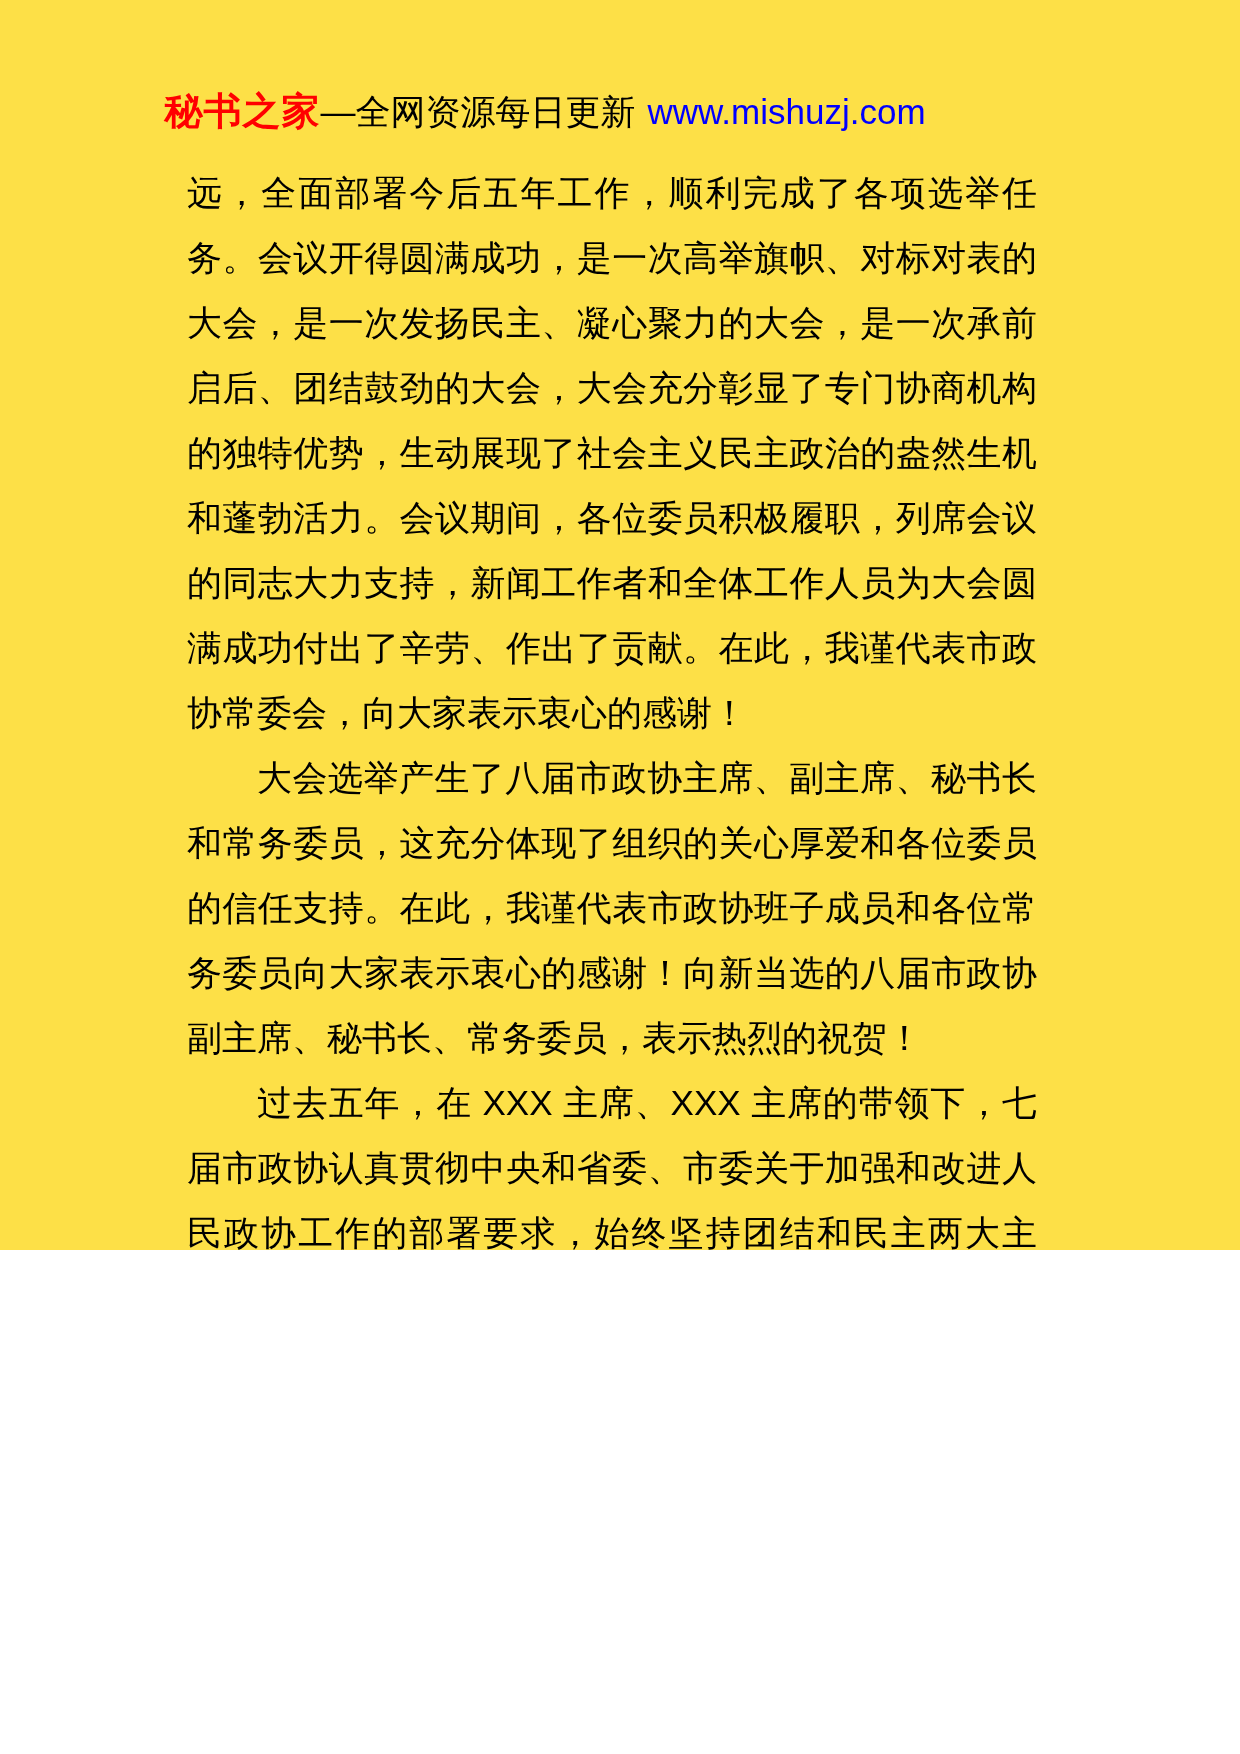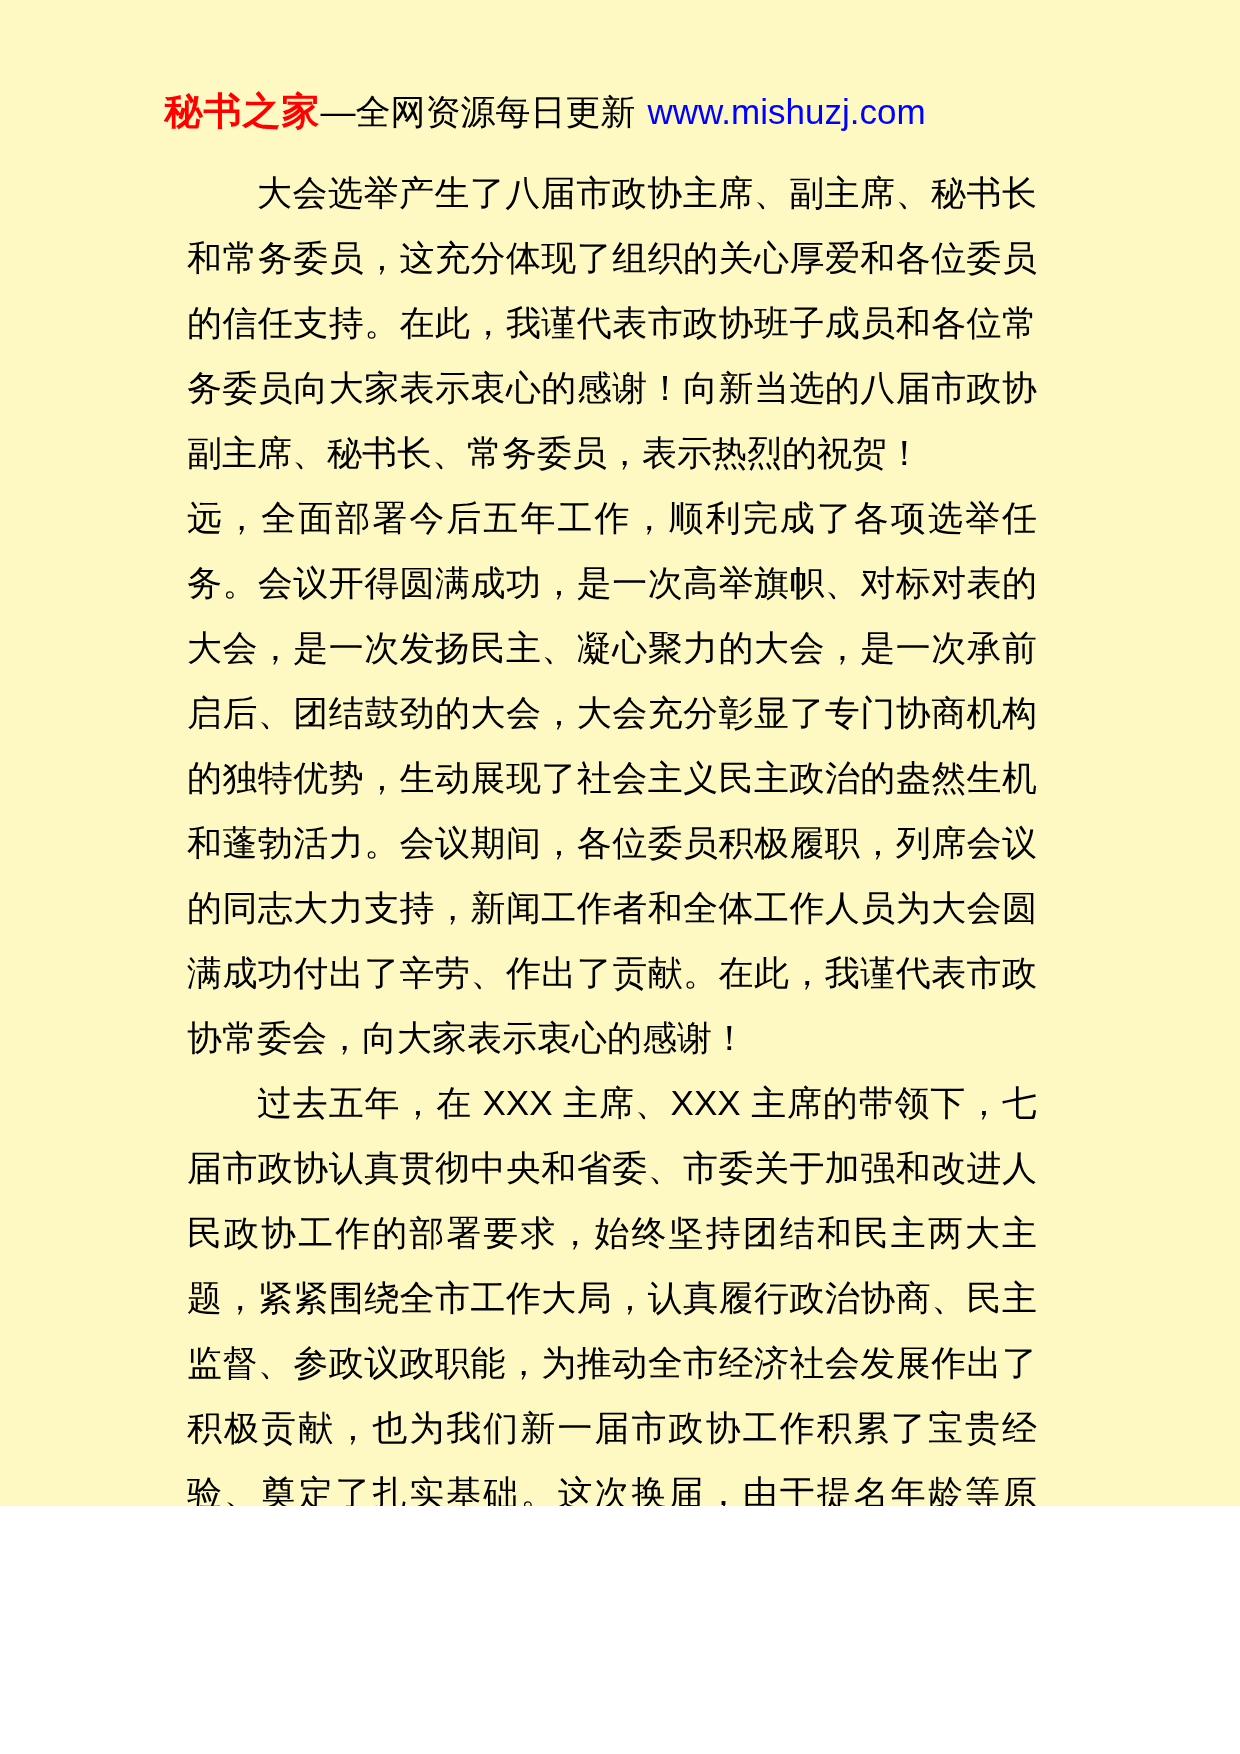--- a/index.html
+++ b/index.html
@@ -3,22 +3,22 @@
 <meta charset="utf-8">
 <style>
   html, body {
     margin: 0;
     padding: 0;
     background: #ffffff;
   }
   .page {
     position: relative;
     width: 1240px;
-    height: 1506px;
-    background: #fef9c3;
+    height: 1250px;
+    background: #fde047;
     overflow: hidden;
     font-family: "Liberation Sans", sans-serif;
   }
   .site-header {
     position: absolute;
     top: 88px;
     left: 0;
     width: 1240px;
     box-sizing: border-box;
     padding-right: 150px;
@@ -66,18 +66,18 @@
 </head>
 <body>
 
 <div class="page">
 
   <div class="site-header">
     <span class="site-name">秘书之家</span><span class="tagline">—全网资源每日更新</span><a class="site-url">www.mishuzj.com</a>
   </div>
 
   <div class="doc-body">
+    <p class="para">远，全面部署今后五年工作，顺利完成了各项选举任务。会议开得圆满成功，是一次高举旗帜、对标对表的大会，是一次发扬民主、凝心聚力的大会，是一次承前启后、团结鼓劲的大会，大会充分彰显了专门协商机构的独特优势，生动展现了社会主义民主政治的盎然生机和蓬勃活力。会议期间，各位委员积极履职，列席会议的同志大力支持，新闻工作者和全体工作人员为大会圆满成功付出了辛劳、作出了贡献。在此，我谨代表市政协常委会，向大家表示衷心的感谢！</p>
     <p class="para indent">大会选举产生了八届市政协主席、副主席、秘书长和常务委员，这充分体现了组织的关心厚爱和各位委员的信任支持。在此，我谨代表市政协班子成员和各位常务委员向大家表示衷心的感谢！向新当选的八届市政协副主席、秘书长、常务委员，表示热烈的祝贺！</p>
-    <p class="para">远，全面部署今后五年工作，顺利完成了各项选举任务。会议开得圆满成功，是一次高举旗帜、对标对表的大会，是一次发扬民主、凝心聚力的大会，是一次承前启后、团结鼓劲的大会，大会充分彰显了专门协商机构的独特优势，生动展现了社会主义民主政治的盎然生机和蓬勃活力。会议期间，各位委员积极履职，列席会议的同志大力支持，新闻工作者和全体工作人员为大会圆满成功付出了辛劳、作出了贡献。在此，我谨代表市政协常委会，向大家表示衷心的感谢！</p>
     <p class="para indent">过去五年，在 XXX 主席、XXX 主席的带领下，七届市政协认真贯彻中央和省委、市委关于加强和改进人民政协工作的部署要求，始终坚持团结和民主两大主题，紧紧围绕全市工作大局，认真履行政治协商、民主监督、参政议政职能，为推动全市经济社会发展作出了积极贡献，也为我们新一届市政协工作积累了宝贵经验、奠定了扎实基础。这次换届，由于提名年龄等原因，XXX 顺利完成了各项选举任务、XXX 同志不再担任市政协秘书长，市七届</p>
   </div>
 
 </div>
 
 </body></html>

